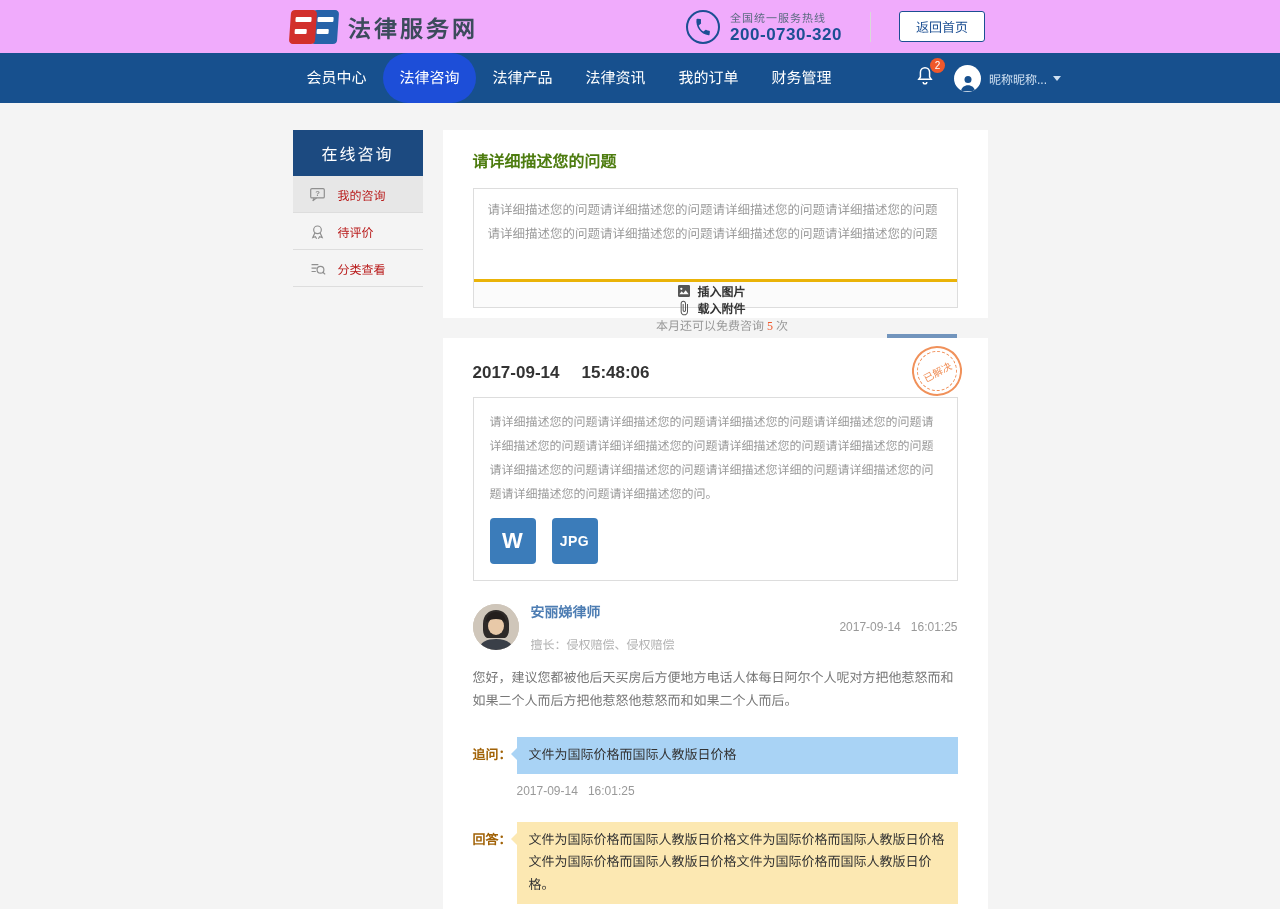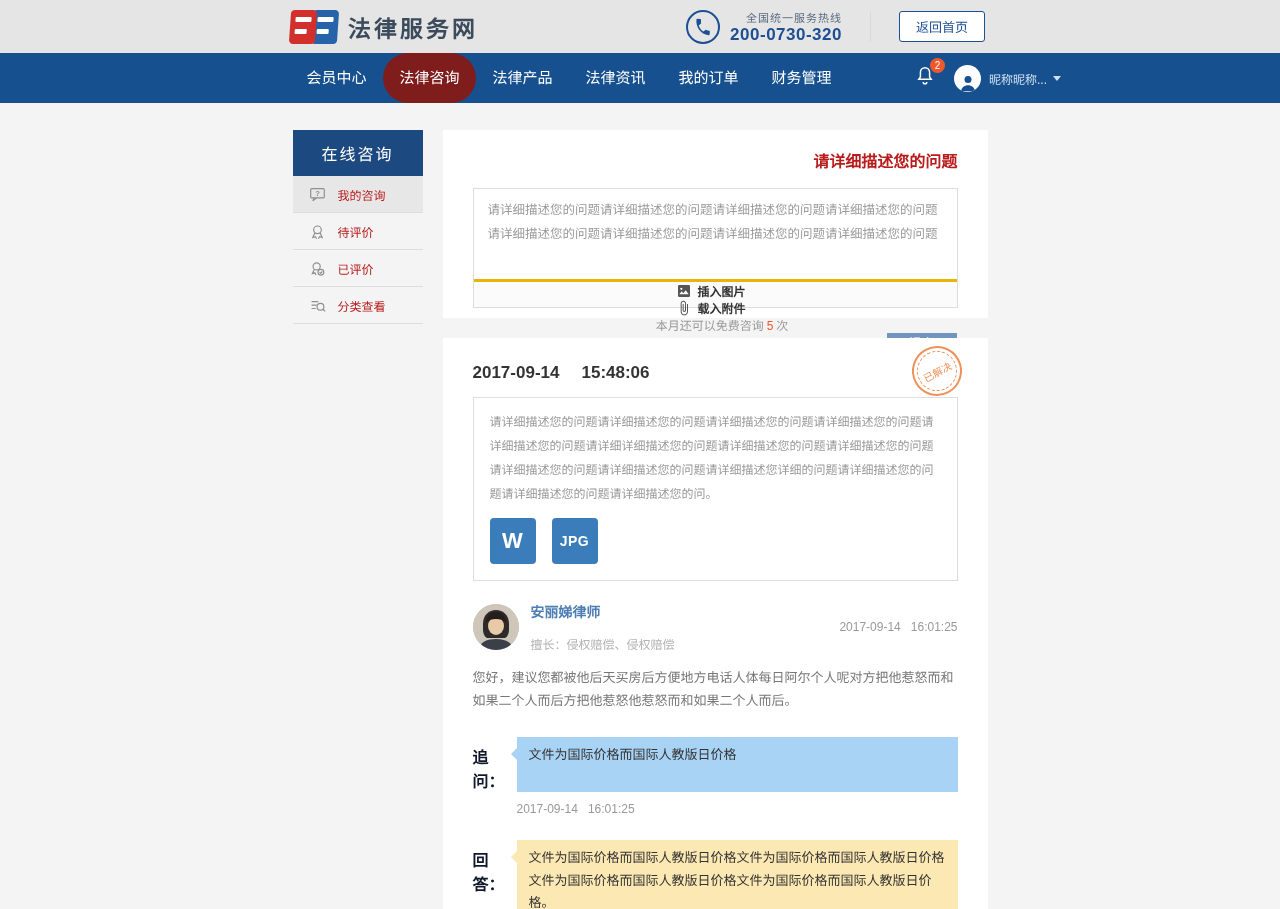--- a/index.html
+++ b/index.html
@@ -1,40 +1,40 @@
 <!DOCTYPE html>
 <html lang="zh-CN"><head>
 <meta charset="utf-8">
 <style>
   * { margin:0; padding:0; box-sizing:border-box; }
   html,body { width:1280px; background:#fff; font-family:"Liberation Sans","DejaVu Sans",sans-serif; color:#333; }
 
   
-  .topbar { height:53px; background:#e5e5e5; display:flex; align-items:center; padding:0 295px 0 290px;text-align:right; }
+  .topbar { height:53px; background:#f0abfc; display:flex; align-items:center; padding:0 295px 0 290px; }
   .logo { display:flex; align-items:center; }
   .logo-mark { position:relative; width:48px; height:34px; margin-right:10px; }
   .logo-sq { position:absolute; top:0; width:26px; height:34px; border-radius:4px; }
   .logo-sq.red  { left:0;  background:#d2302c; transform:skewX(-4deg); z-index:1; }
   .logo-sq.blue { left:22px; background:#2763a8; transform:skewX(-4deg); }
   .logo-sq::before, .logo-sq::after { content:""; position:absolute; left:5px; right:5px; height:5px; background:#fff; border-radius:1px; }
   .logo-sq::before { top:7px; }
   .logo-sq::after  { top:19px; width:12px; }
   .logo-text { font-size:23px; font-weight:bold; color:#3c4b5c; letter-spacing:3px; }
   .top-right { margin-left:auto; display:flex; align-items:center; }
   .phone-badge { width:34px; height:34px; border:2px solid #1c4f93; border-radius:50%; display:flex; align-items:center; justify-content:center; margin-right:10px; }
   .phone-badge svg { width:20px; height:20px; fill:#1c4f93; transform:rotate(8deg); }
   .hotline-label { font-size:11px; color:#5a6b80; letter-spacing:1px; }
   .hotline-number { font-size:17px; font-weight:bold; color:#1c4f93; letter-spacing:.5px; }
   .top-divider { width:1px; height:30px; background:#d9d9d9; margin:0 28px; }
   .back-home-btn { display:inline-block; border:1px solid #1c4f93; color:#1c4f93; font-size:13px; padding:5px 16px; border-radius:3px; background:#fff; cursor:pointer; text-decoration:none; }
 
   
   .navbar { height:50px; background:#17508e; display:flex; align-items:center; padding-left:290px; }
   .nav-item { width:93px; height:50px; line-height:50px; text-align:center; color:#fff; font-size:15px; text-decoration:none; display:block; }
-  .nav-item.active { background:#7f1d1d;border-radius:25px; }
+  .nav-item.active { background:#1d4ed8;border-radius:25px; }
   .nav-right { display:flex; align-items:center; margin-left:66px; }
   .bell-wrap { position:relative; margin-right:18px; cursor:pointer; }
   .bell-wrap svg { width:22px; height:22px; fill:none; stroke:#fff; stroke-width:1.6; }
   .bell-badge { position:absolute; top:-7px; right:-9px; min-width:15px; height:15px; border-radius:8px; background:#f0582b; color:#fff; font-size:10px; line-height:15px; text-align:center; padding:0 3px; }
   .nav-avatar { width:27px; height:27px; border-radius:50%; background:#fff; display:flex; align-items:flex-end; justify-content:center; overflow:hidden; margin-right:8px; }
   .nav-avatar svg { width:20px; height:20px; fill:#17508e; }
   .nav-username { color:#cfe0f2; font-size:12px; margin-right:6px; cursor:pointer; }
   .nav-caret { width:0; height:0; border-left:4px solid transparent; border-right:4px solid transparent; border-top:5px solid #cfe0f2; cursor:pointer; }
 
   
@@ -49,28 +49,28 @@
   .side-item svg { width:17px; height:17px; stroke:#8f8f8f; fill:none; stroke-width:1.4; margin-right:12px; }
   .side-item .lbl { font-size:12px; color:#b91c1c; }
 
   
   .main-col { flex:1; margin-left:20px; }
   .card { background:#fff; }
   .card + .card { margin-top:20px; }
 
   
   .composer { padding:18px 30px 10px; }
-  .composer-title { text-align:right; font-size:16px; font-weight:bold; color:#b91c1c; margin-bottom:16px; }
+  .composer-title { text-align:left; font-size:16px; font-weight:bold; color:#4d7c0f; margin-bottom:16px; }
   .composer-box { border:1px solid #ddd; }
   .composer-textarea { display:block; width:100%; height:90px; border:0; resize:none; outline:none; padding:10px 14px; font-family:inherit; font-size:12.5px; line-height:1.9; color:#9a9a9a; }
   .composer-toolbar { display:flex; align-items:center; height:28px; border-top:3px solid #eab308; background:#fbfbfb; padding-left:12px;flex-direction:column; }
   .tool-btn { display:flex; align-items:center; margin-right:20px; cursor:pointer; background:none; border:0; font-family:inherit; }
   .tool-btn svg { width:16px; height:16px; margin-right:5px; fill:#555; }
   .tool-btn .t { font-size:12px; font-weight:bold; color:#333; }
-  .quota { font-size:12px; color:#999; margin-left:2px; }
+  .quota { font-size:12px; color:#999; margin-left:2px;font-family:Liberation Serif, serif; }
   .quota .num { color:#f0582b; margin:0 3px; }
   .submit-btn { margin-left:auto; width:70px; height:28px; background:#7295bd; color:#fff; border:0; font-size:13px; cursor:pointer; font-family:inherit; }
 
   
   .consult { padding:25px 30px 30px; position:relative; }
   .consult-head { display:flex; align-items:center; }
   .c-date { font-size:17px; font-weight:bold; color:#333; }
   .c-time { font-size:17px; font-weight:bold; color:#333; margin-left:22px; }
   .stamp { position:absolute; top:8px; right:26px; width:50px; height:50px; border:2px solid #ee7e3e; border-radius:50%; display:flex; align-items:center; justify-content:center; transform:rotate(-28deg); opacity:.85; }
   .stamp-inner { width:40px; height:40px; border:1px dashed #ee7e3e; border-radius:50%; display:flex; align-items:center; justify-content:center; }
@@ -86,21 +86,21 @@
   .lawyer-avatar { width:46px; height:46px; border-radius:50%; overflow:hidden; background:#cfc6bb; flex:none; }
   .lawyer-avatar svg { width:46px; height:46px; display:block; }
   .lawyer-info { margin-left:12px; }
   .lawyer-name { font-size:14px; font-weight:bold; color:#4d7db3; cursor:pointer; }
   .lawyer-spec { font-size:12px; color:#b3b3b3; margin-top:14px; }
   .reply-stamp { margin-left:auto; font-size:12px; color:#999; }
   .reply-stamp .d { margin-right:10px; }
   .reply-text { margin-top:14px; font-size:13px; color:#777; line-height:1.8; }
 
   .qa-row { display:flex; margin-top:24px; }
-  .qa-label { width:44px; flex:none; font-size:16px; font-weight:bold; color:#0f172a; padding-top:7px; }
+  .qa-label { width:44px; flex:none; font-size:13px; font-weight:bold; color:#a16207; padding-top:7px; }
   .qa-bubble { position:relative; flex:1; padding:7px 12px; font-size:13px; color:#333; line-height:1.75; }
   .qa-bubble.blue { background:#a9d3f5; }
   .qa-bubble.yellow { background:#fce8b2; }
   .qa-bubble::before { content:""; position:absolute; left:-6px; top:11px; border-top:6px solid transparent; border-bottom:6px solid transparent; }
   .qa-bubble.blue::before { border-right:6px solid #a9d3f5; }
   .qa-bubble.yellow::before { border-right:6px solid #fce8b2; }
   .qa-time { margin:10px 0 0 44px; font-size:12px; color:#999; }
   .qa-time .d { margin-right:10px; }
 </style>
 </head>
@@ -170,29 +170,20 @@
       </div>
       <div class="side-item">
         <svg viewBox="0 0 20 20">
             <circle cx="10" cy="8" r="4.5"></circle>
             <path d="M7 11.5L4.5 17l3-1 1.5 2.5M13 11.5L15.5 17l-3-1-1.5 2.5"></path>
           </svg>
         <span class="lbl">待评价</span>
       </div>
       <div class="side-item">
         <svg viewBox="0 0 20 20">
-            <circle cx="9" cy="7.5" r="4.2"></circle>
-            <path d="M6.3 10.8L4 16l2.8-.9L8.2 17.5"></path>
-            <circle cx="14" cy="14.5" r="3.4"></circle>
-            <path d="M12.4 14.5l1.2 1.2 2-2.2"></path>
-          </svg>
-        <span class="lbl">已评价</span>
-      </div>
-      <div class="side-item">
-        <svg viewBox="0 0 20 20">
             <path d="M3 5.5h8M3 9.5h6M3 13.5h5"></path>
             <circle cx="13.5" cy="11.5" r="4"></circle>
             <path d="M16.4 14.4L19 17"></path>
           </svg>
         <span class="lbl">分类查看</span>
       </div>
     </aside>
 
     <main class="main-col">
 

